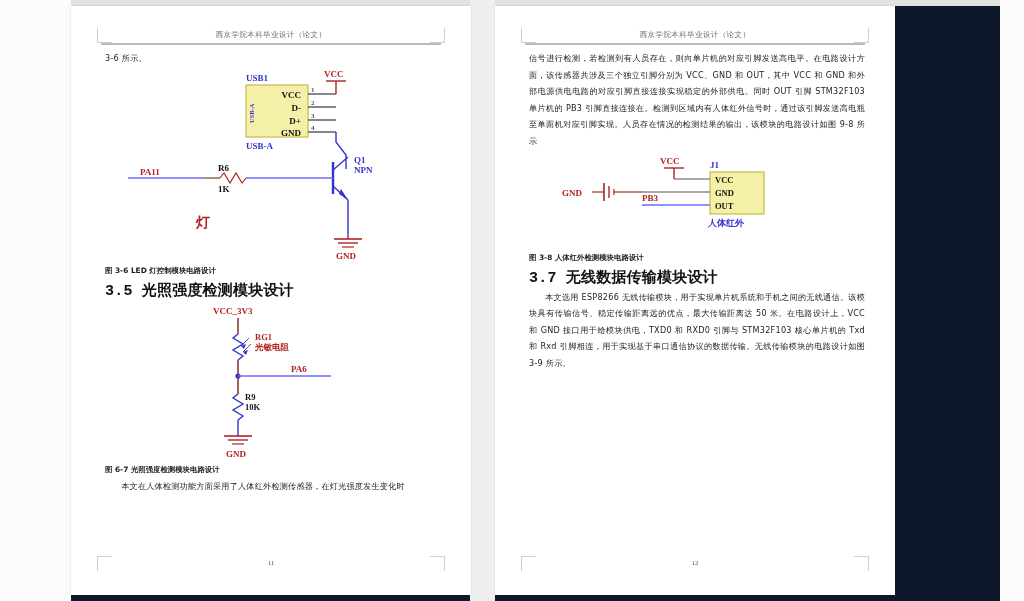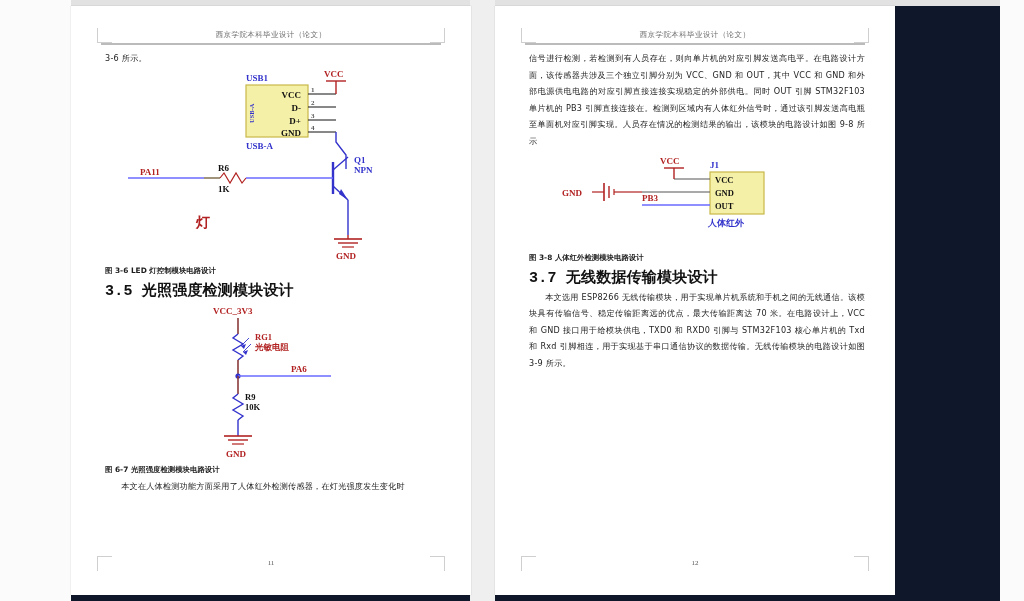--- a/index.html
+++ b/index.html
@@ -200,19 +200,19 @@
         <line x1="72" y1="33" x2="72" y2="51" stroke="#b22222" stroke-width="1.6"></line>
         <line x1="77" y1="36" x2="77" y2="48" stroke="#b22222" stroke-width="1.4"></line>
         <line x1="82" y1="39" x2="82" y2="45" stroke="#b22222" stroke-width="1.2"></line>
         <line x1="82" y1="42" x2="110" y2="42" stroke="#b22222" stroke-width="1.2"></line>
 
         <text x="110" y="51" fill="#b22222" font-size="9">PB3</text>
       </svg>
       <p class="cap">图 3-8 人体红外检测模块电路设计</p>
 
       <div class="h2">3.7 无线数据传输模块设计</div>
-      <p class="para">本文选用 ESP8266 无线传输模块，用于实现单片机系统和手机之间的无线通信。该模块具有传输信号、稳定传输距离远的优点，最大传输距离达 70 米。在电路设计上，VCC 和 GND 接口用于给模块供电，TXD0 和 RXD0 引脚与 STM32F103 核心单片机的 Txd 和 Rxd 引脚相连，用于实现基于串口通信协议的数据传输。无线传输模块的电路设计如图 3-9 所示。</p>
+      <p class="para">本文选用 ESP8266 无线传输模块，用于实现单片机系统和手机之间的无线通信。该模块具有传输信号、稳定传输距离远的优点，最大传输距离达 50 米。在电路设计上，VCC 和 GND 接口用于给模块供电，TXD0 和 RXD0 引脚与 STM32F103 核心单片机的 Txd 和 Rxd 引脚相连，用于实现基于串口通信协议的数据传输。无线传输模块的电路设计如图 3-9 所示。</p>
     </div>
 
     <div class="pgnum">12</div>
   </div>
 
 </div>
 
 </body></html>

